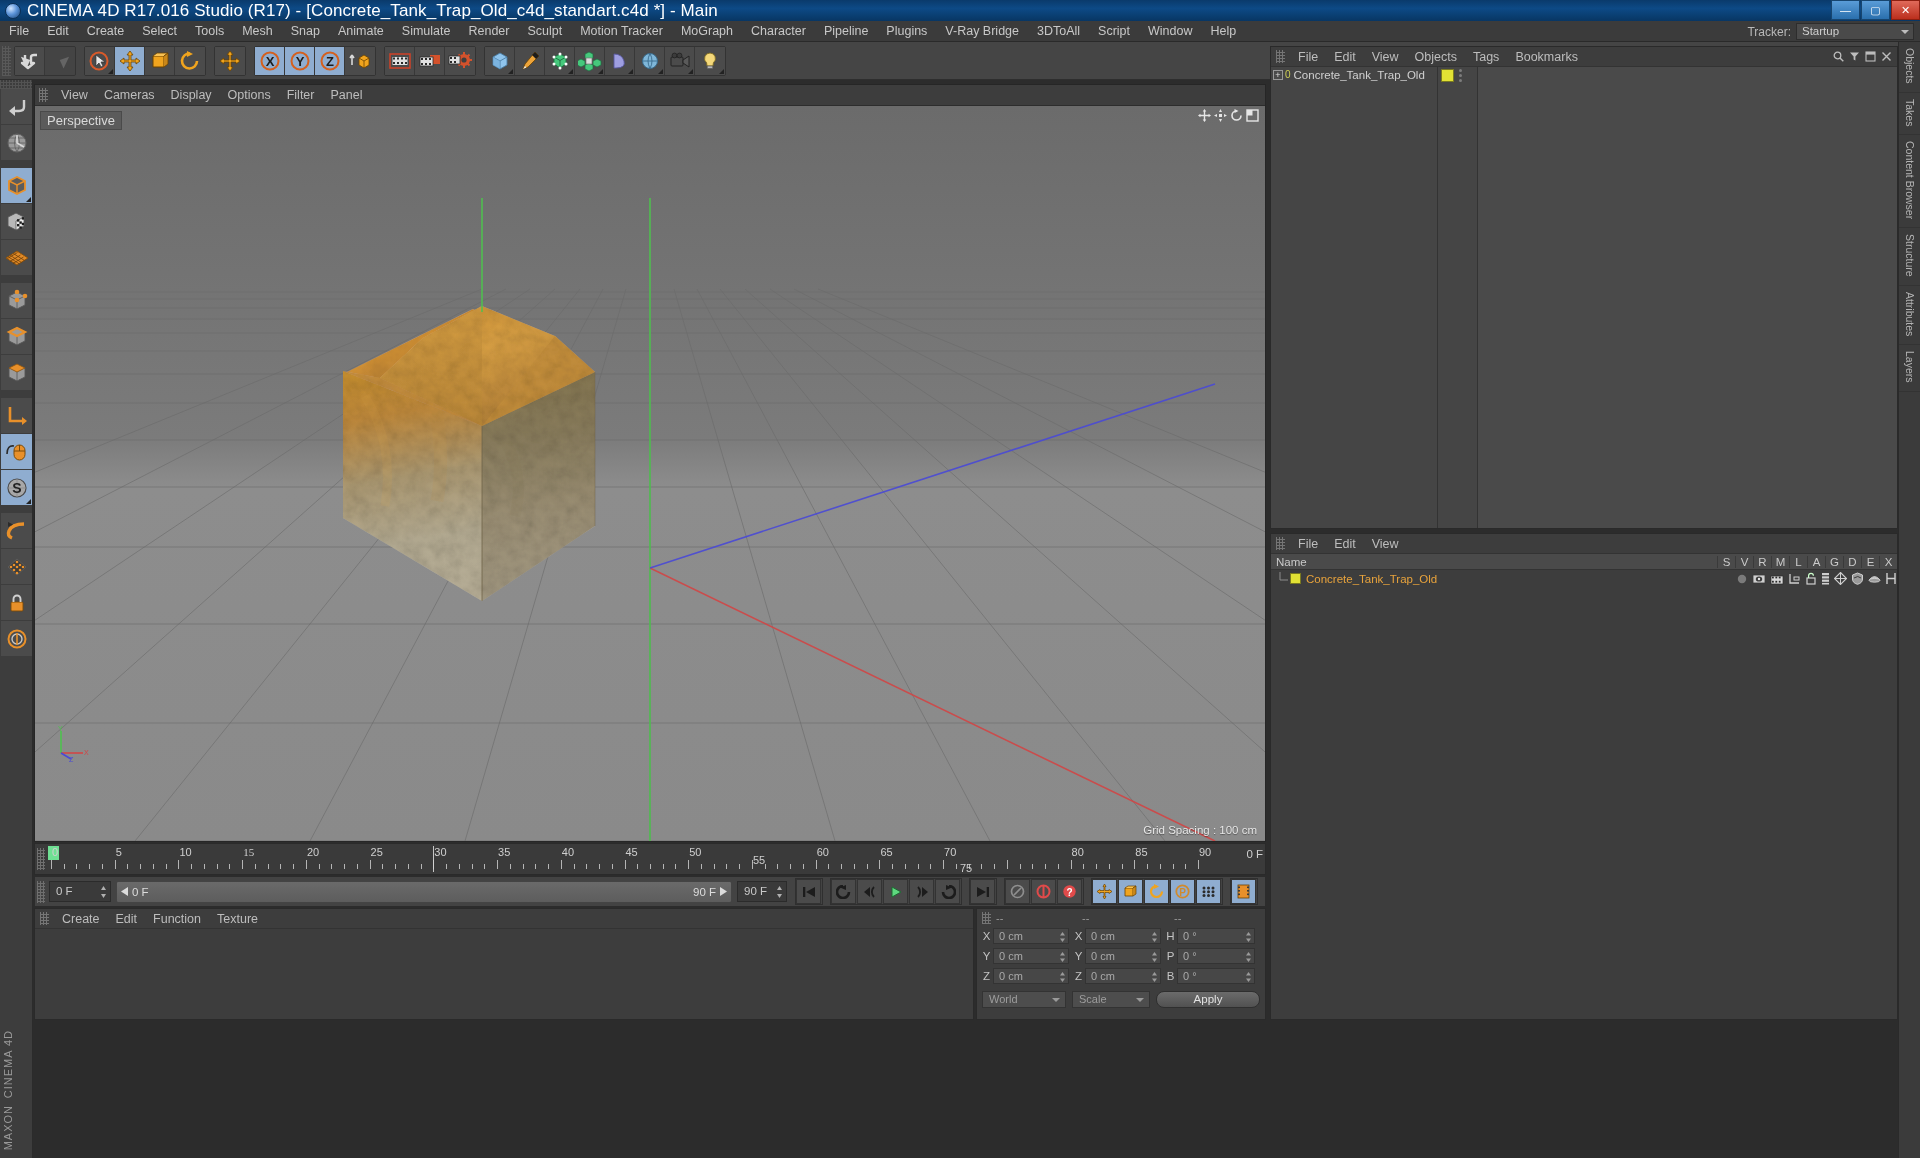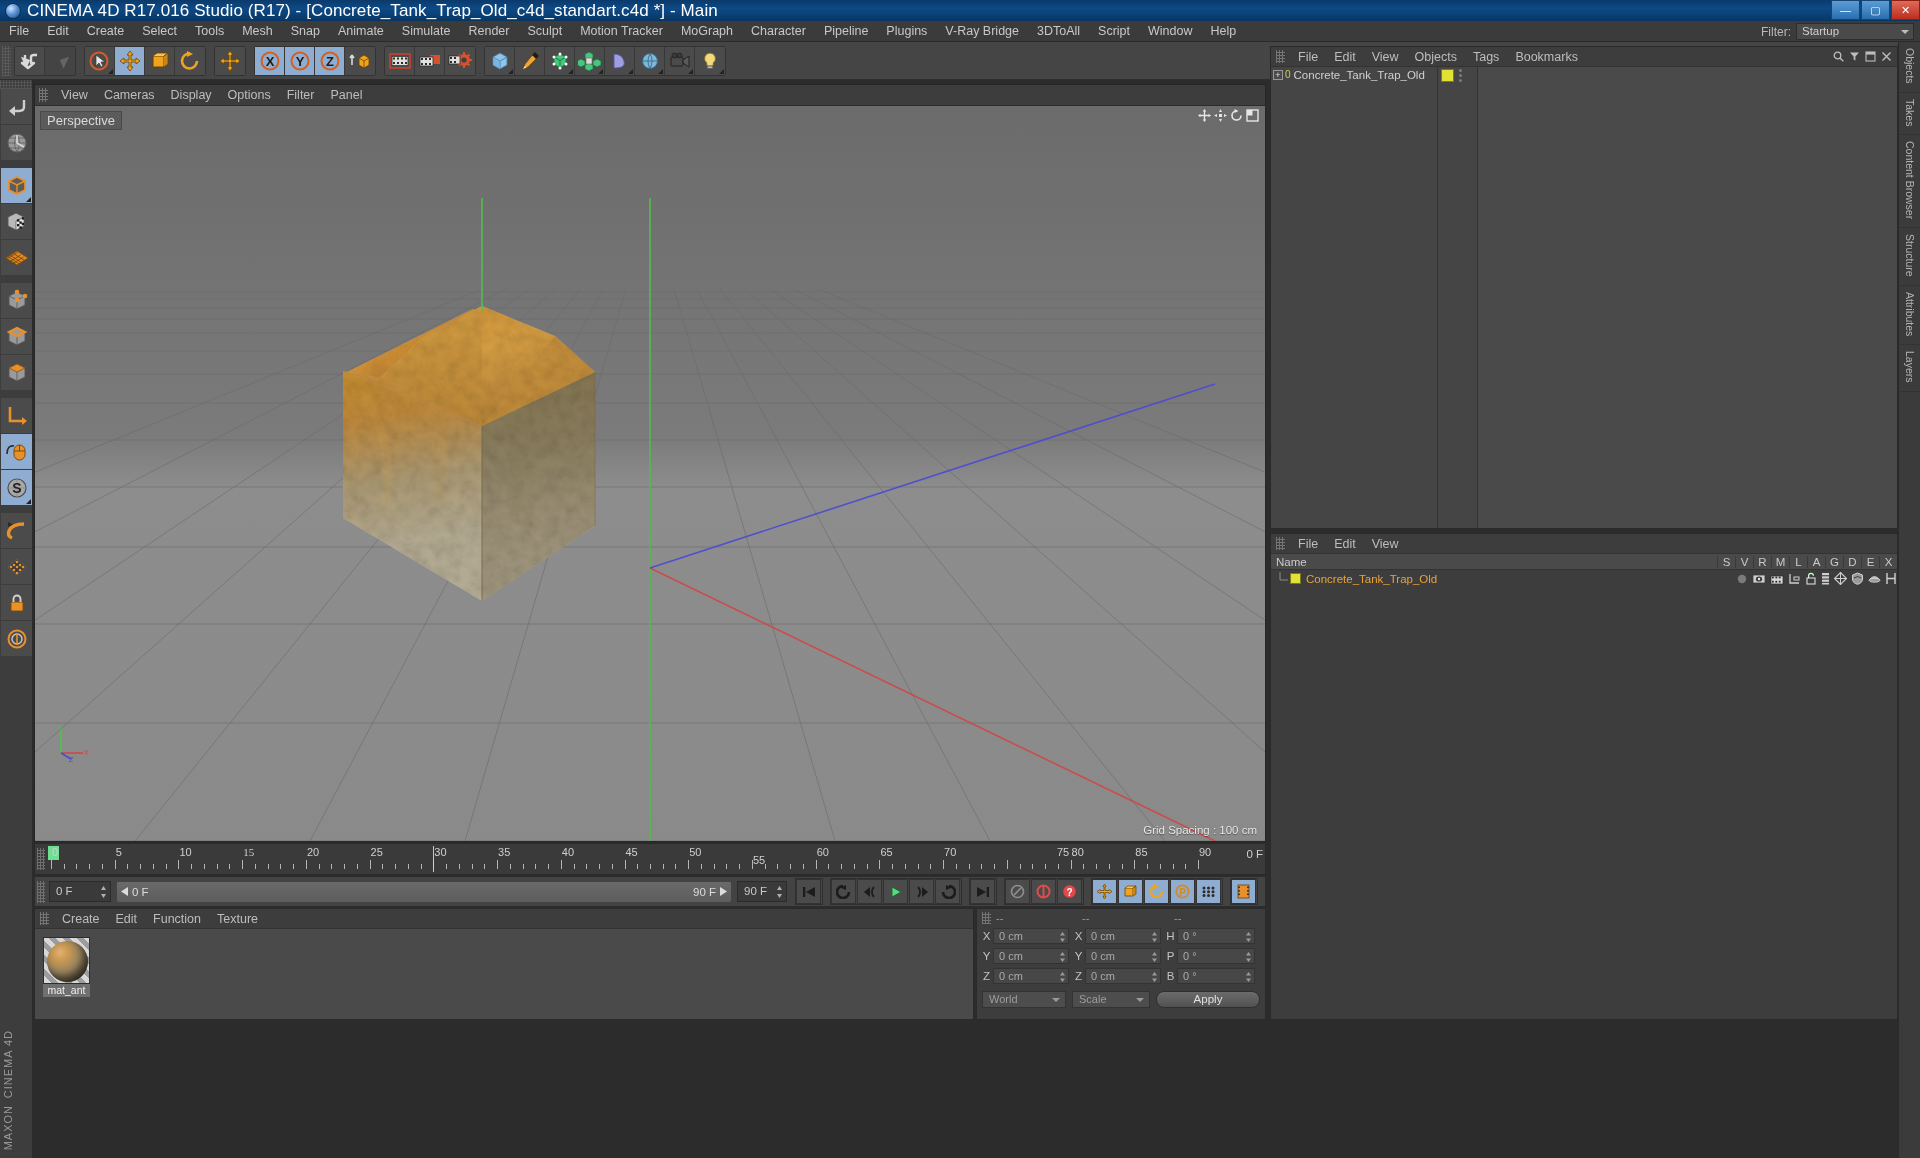--- a/index.html
+++ b/index.html
@@ -242,21 +242,21 @@
       <div class="mi">Character</div>
       <div class="mi">Pipeline</div>
       <div class="mi">Plugins</div>
       <div class="mi">V-Ray Bridge</div>
       <div class="mi">3DToAll</div>
       <div class="mi">Script</div>
       <div class="mi">Window</div>
       <div class="mi">Help</div>
     </div>
   <div class="layout-box">
-    <span class="layout-lbl">Filter:</span>
+    <span class="layout-lbl">Tracker:</span>
     <div class="layout-sel">
       <span>Startup</span>
       <span class="arw"></span>
     </div>
   </div>
 </div>
 
 <div class="toolbar">
   <div class="tgrip"></div>
 
@@ -908,21 +908,21 @@
         <div class="tl-tick" style="left: 844.133px; height: 5px;"></div>
         <div class="tl-tick" style="left: 856.878px; height: 5px;"></div>
         <div class="tl-tick" style="left: 869.622px; height: 5px;"></div>
         <div class="tl-tick" style="left: 882.367px; height: 5px;"></div>
         <div class="tl-mark" style="left: 896.111px;">70</div>
         <div class="tl-tick" style="left: 895.111px; height: 9px;"></div>
         <div class="tl-tick" style="left: 907.856px; height: 5px;"></div>
         <div class="tl-tick" style="left: 920.6px; height: 5px;"></div>
         <div class="tl-tick" style="left: 933.344px; height: 5px;"></div>
         <div class="tl-tick" style="left: 946.089px; height: 5px;"></div>
-        <div class="tl-mark" style="left: 1009px;">75</div>
+        <div class="tl-mark" style="left: 912px; margin-top: 16px;">75</div>
         <div class="tl-tick" style="left: 958.833px; height: 9px;"></div>
         <div class="tl-tick" style="left: 971.578px; height: 5px;"></div>
         <div class="tl-tick" style="left: 984.322px; height: 5px;"></div>
         <div class="tl-tick" style="left: 997.067px; height: 5px;"></div>
         <div class="tl-tick" style="left: 1009.81px; height: 5px;"></div>
         <div class="tl-mark" style="left: 1023.56px;">80</div>
         <div class="tl-tick" style="left: 1022.56px; height: 9px;"></div>
         <div class="tl-tick" style="left: 1035.3px; height: 5px;"></div>
         <div class="tl-tick" style="left: 1048.04px; height: 5px;"></div>
         <div class="tl-tick" style="left: 1060.79px; height: 5px;"></div>
@@ -1099,28 +1099,20 @@
 
 <div class="matmgr">
   <div class="pmenu">
     <div class="g"></div>
     <div id="mat-menu-items" style="display:flex">
         <div class="mi">Create</div>
         <div class="mi">Edit</div>
         <div class="mi">Function</div>
         <div class="mi">Texture</div>
       </div>
-  </div>
-  <div class="matbody">
-    <div class="matchip">
-      <div class="matsw">
-        <div class="matsph"></div>
-      </div>
-      <div class="matname">mat_ant</div>
-    </div>
   </div>
 </div>
 
 <div class="coords">
   <div class="coords-hdr">
     <div class="g"></div>
     <span style="width:86px">--</span>
     <span style="width:92px">--</span>
     <span>--</span>
   </div>

